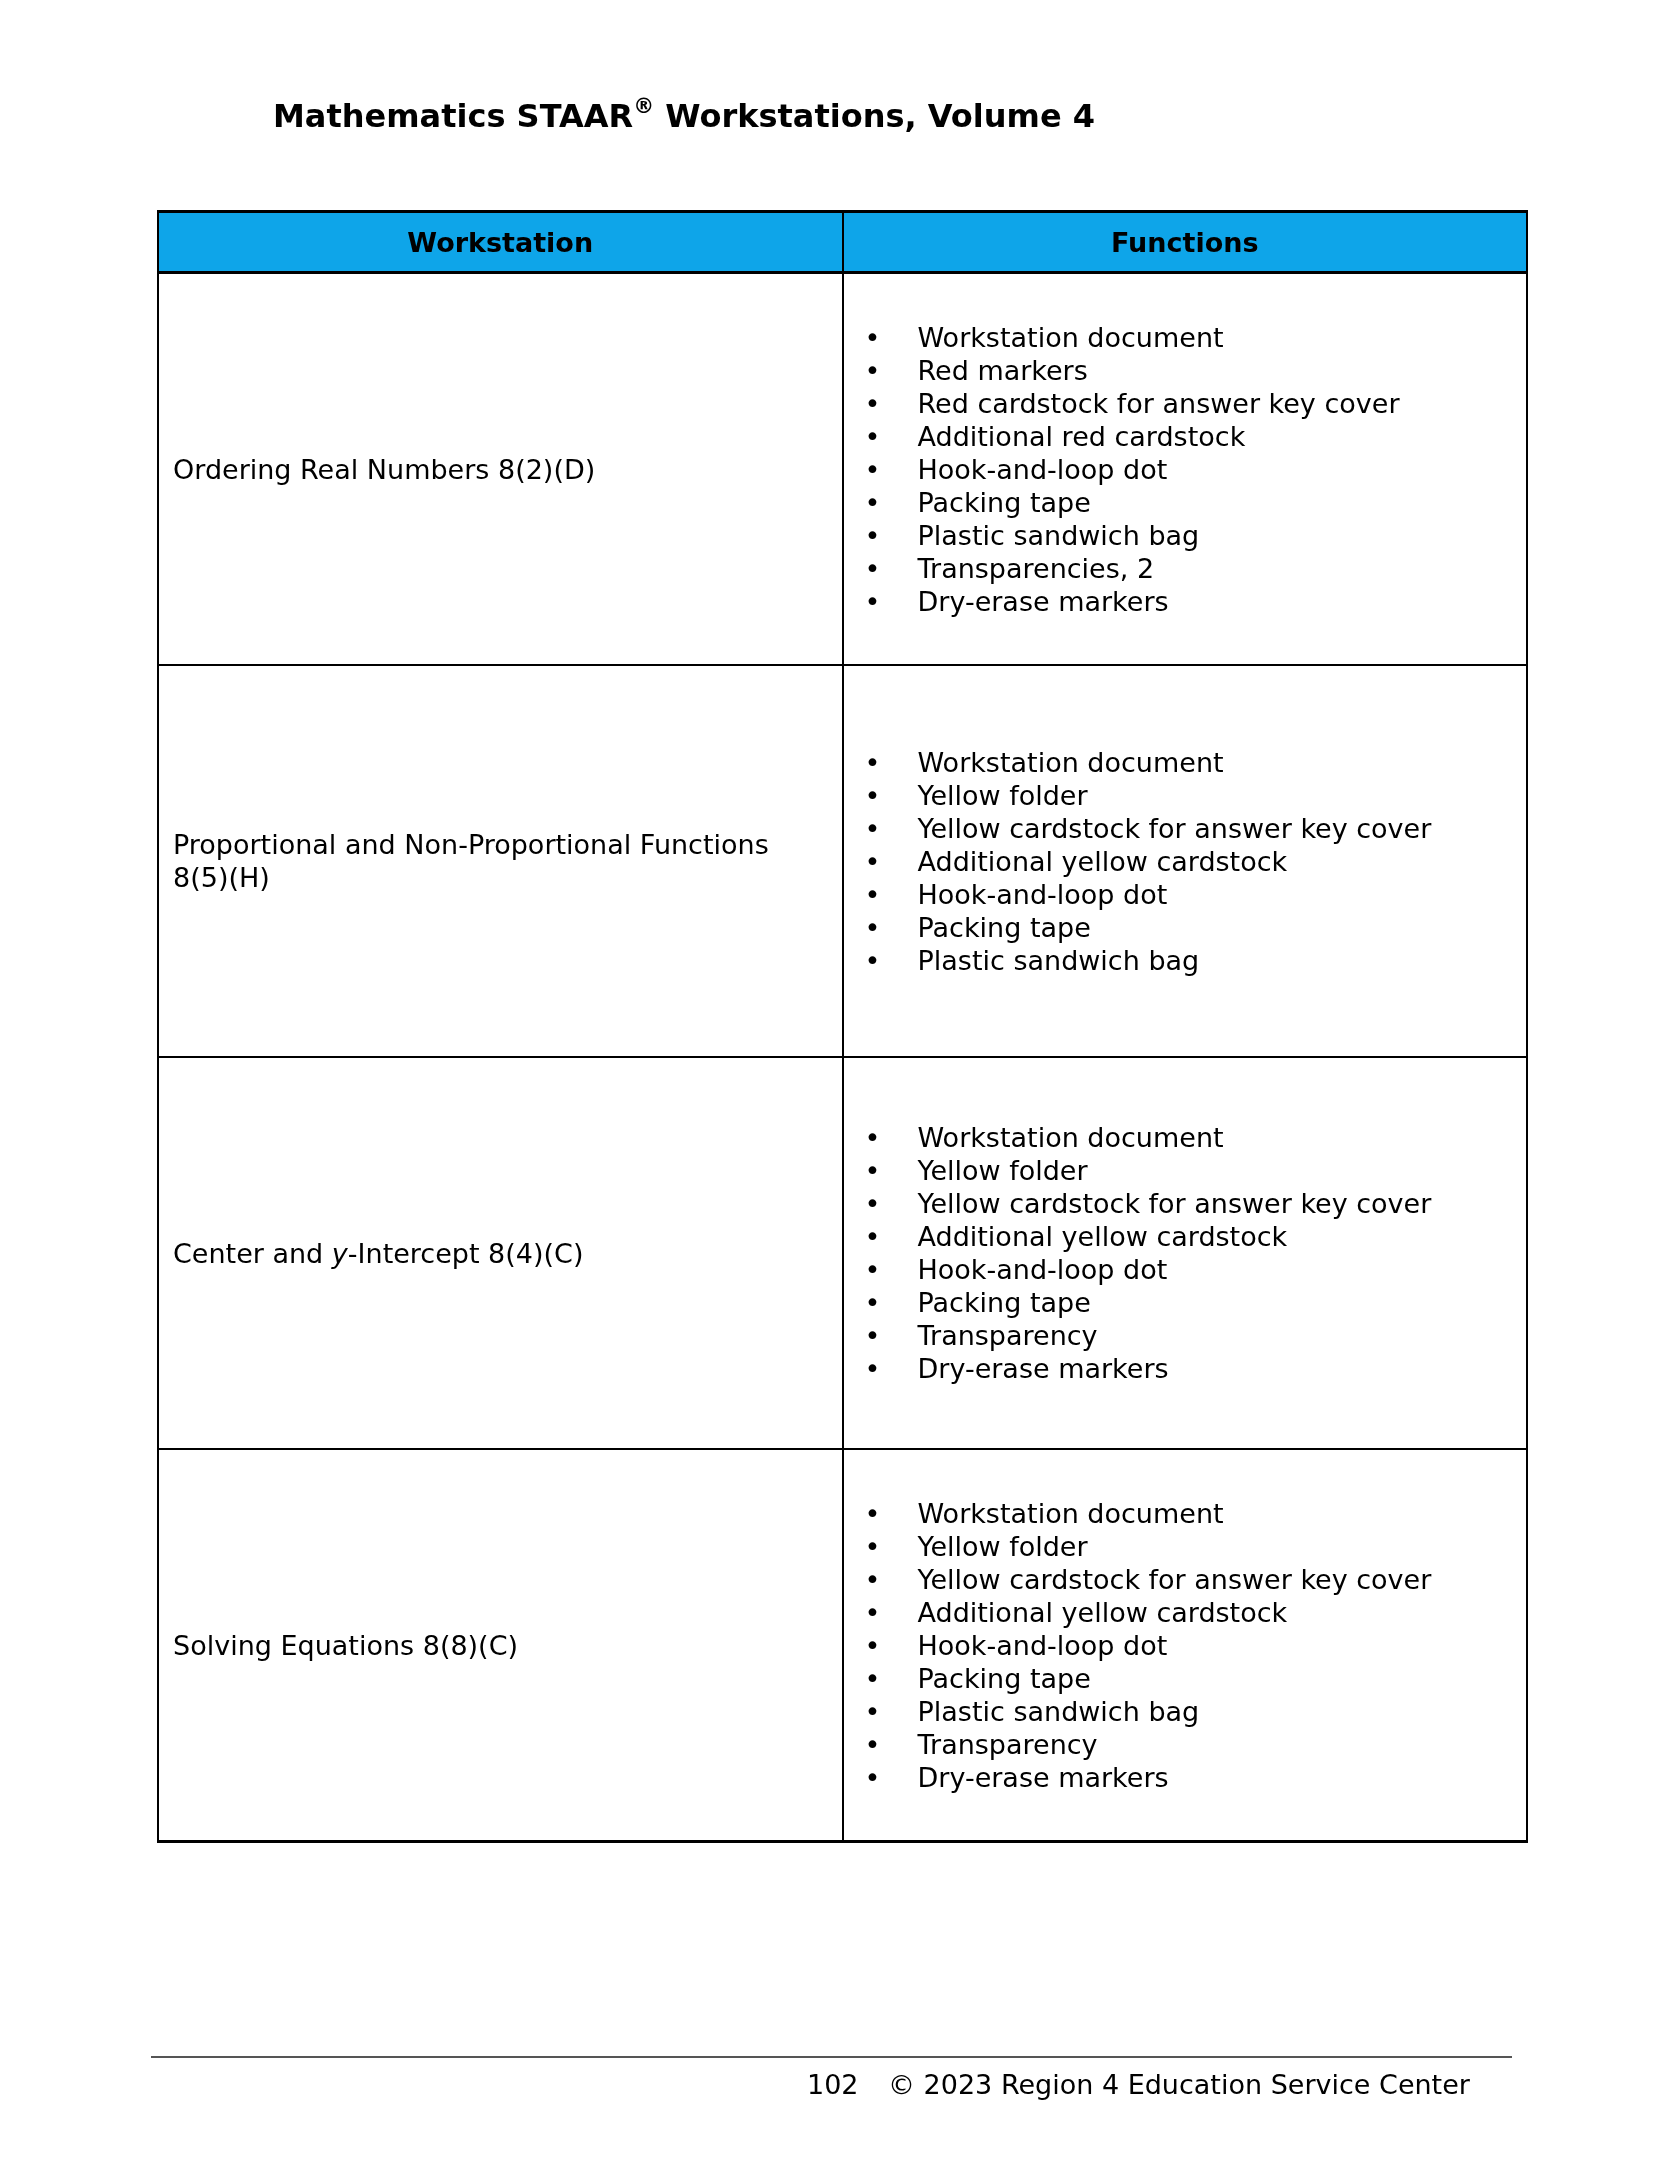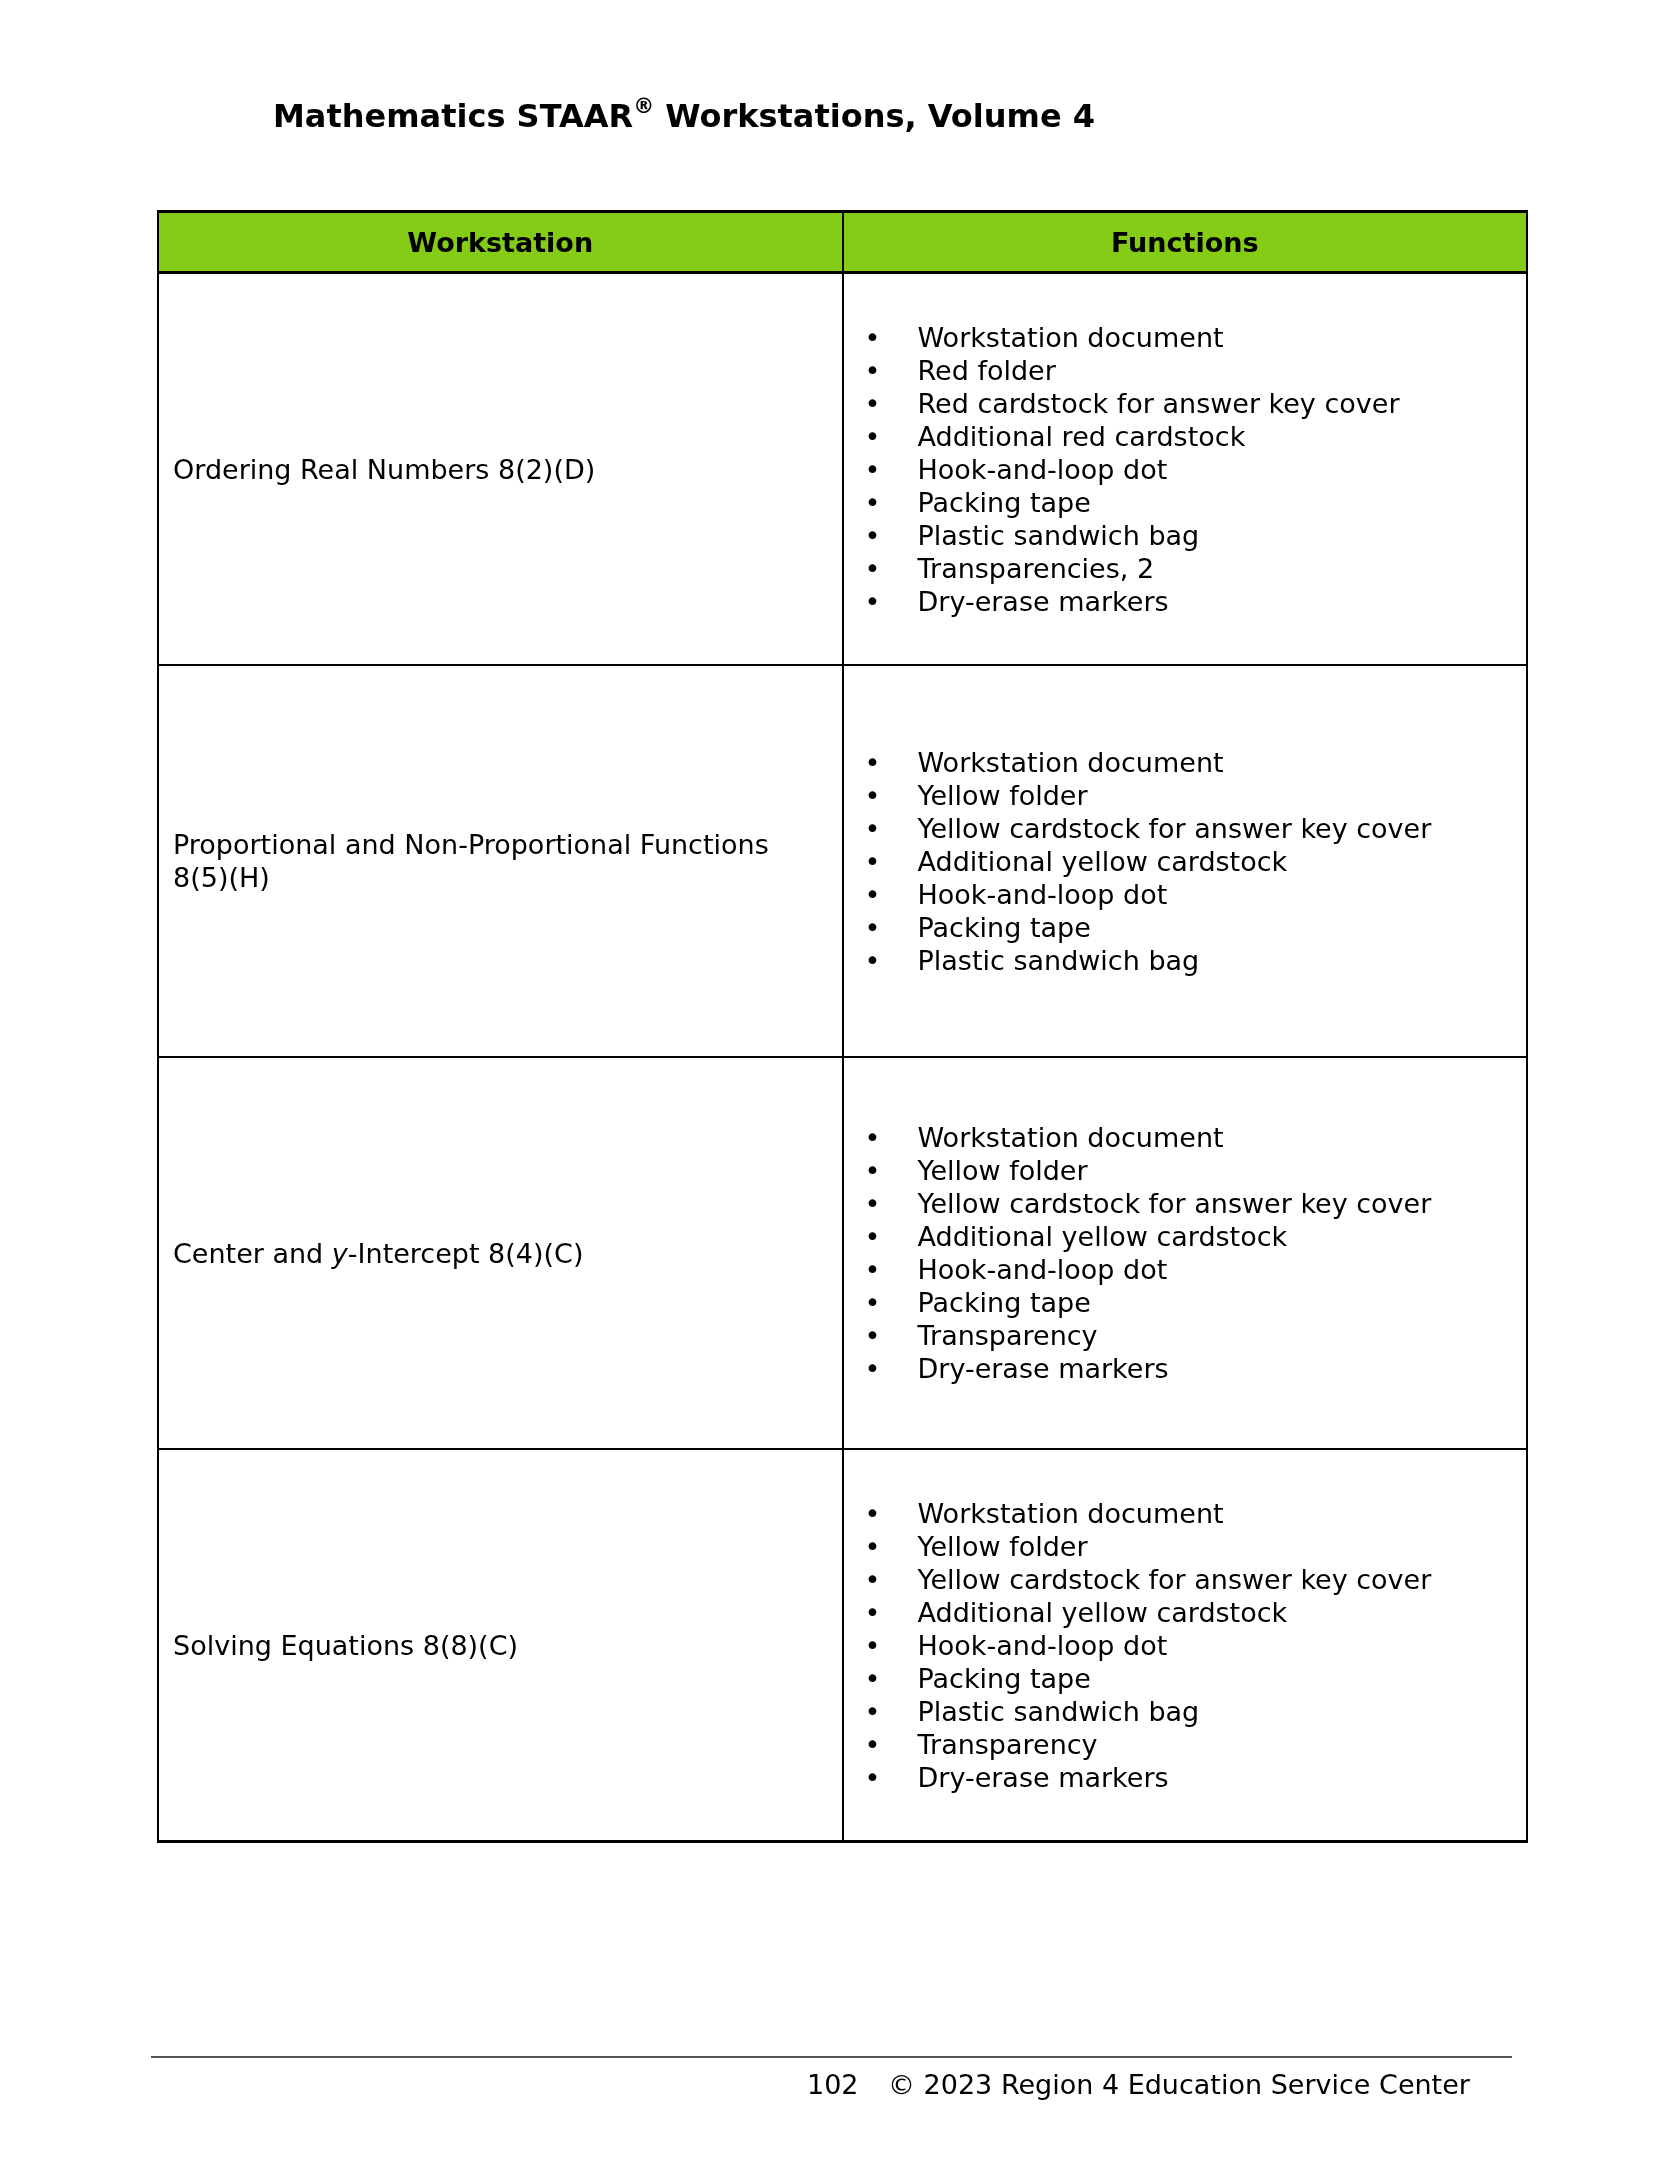--- a/index.html
+++ b/index.html
@@ -1,21 +1,21 @@
 <!DOCTYPE html>
 <html style="font-size:15px"><head>
 <meta charset="utf-8">
 <style>
   html, body { margin:0; padding:0; background:#ffffff; }
   body { width:1680px; height:2174px; position:relative; font-family:"DejaVu Sans", sans-serif; color:#000; overflow:hidden; }
   .title { position:absolute; left:0; width:1368px; top:96px; text-align:center; font-weight:bold; font-size:32px; line-height:40px; }
   .title sup { font-size:21px; line-height:0; position:relative; top:-1.9px; }
   table.ws { position:absolute; left:157px; top:210px; width:1371px; border-collapse:collapse; table-layout:fixed; }
   table.ws th, table.ws td { border:2.8px solid #000; }
-  table.ws th { background:#84cc16; height:58px; font-size:27px; font-weight:bold; text-align:center; padding:0; }
+  table.ws th { background:#0ea5e9; height:58px; font-size:27px; font-weight:bold; text-align:center; padding:0; }
   table.ws tr.top th { border-top-width:3.8px; }
   table.ws tr.top th { border-bottom-width:3.8px; }
   table.ws td { height:390px; vertical-align:middle; font-size:27px; line-height:33px; padding:0; }
   table.ws tr.last td { border-bottom-width:3.8px; }
   td.name { padding-left:14px !important; padding-right:19px !important; }
   td.mats { padding-left:0; }
   ul.mat { list-style:none; margin:0; padding:0 0 0 21px; }
   ul.mat li { position:relative; padding-left:53px; }
   ul.mat li .bullet { position:absolute; left:0; top:0; }
   .footer-rule { position:absolute; left:151px; top:2056px; width:1361px; height:1.9px; background:#555; }
@@ -40,21 +40,21 @@
       <th>Workstation</th>
       <th>Functions</th>
     </tr>
   </thead>
   <tbody id="tbody">
     <tr>
       <td class="name">Ordering Real Numbers 8(2)(D)</td>
       <td class="mats">
           <ul class="mat">
             <li><span class="bullet">•</span><span>Workstation document</span></li>
-            <li><span class="bullet">•</span><span>Red folder</span></li>
+            <li><span class="bullet">•</span><span>Red markers</span></li>
             <li><span class="bullet">•</span><span>Red cardstock for answer key cover</span></li>
             <li><span class="bullet">•</span><span>Additional red cardstock</span></li>
             <li><span class="bullet">•</span><span>Hook-and-loop dot</span></li>
             <li><span class="bullet">•</span><span>Packing tape</span></li>
             <li><span class="bullet">•</span><span>Plastic sandwich bag</span></li>
             <li><span class="bullet">•</span><span>Transparencies, 2</span></li>
             <li><span class="bullet">•</span><span>Dry-erase markers</span></li>
           </ul>
         </td>
     </tr>

